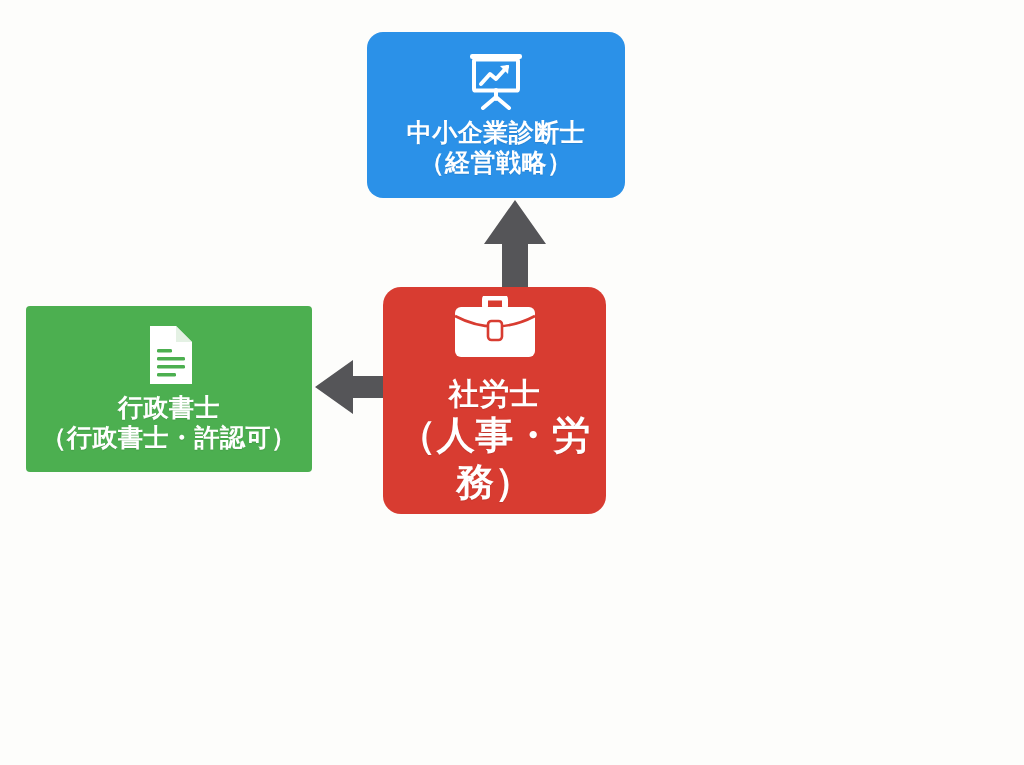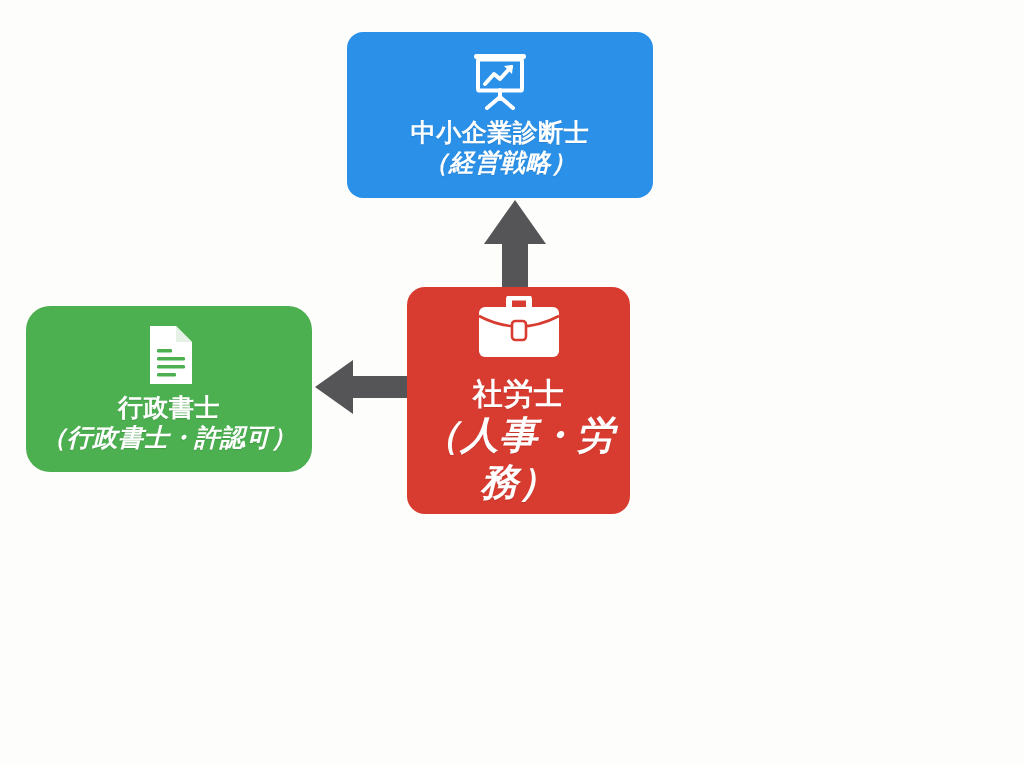--- a/index.html
+++ b/index.html
@@ -42,57 +42,56 @@
     font-weight: 700;
     letter-spacing: 0.5px;
     line-height: 1.22;
     text-shadow: 0 1px 1px rgba(0,0,0,0.10);
   }
   .node-sub {
     font-weight: 700;
     letter-spacing: 0.5px;
     line-height: 1.22;
     text-shadow: 0 1px 1px rgba(0,0,0,0.10);
-    font-style: italic;
   }
 
   
   #node-strategy {
-    left: 347px;
+    left: 367px;
     top: 32px;
-    width: 306px;
+    width: 258px;
     height: 166px;
     background: #2b91e8;
     border-radius: 16px;
   }
   #node-strategy .node-icon { margin-bottom: 8px; }
   #node-strategy .node-label { font-size: 25px; }
   #node-strategy .node-sub   { font-size: 25px; }
 
   
   #node-labor {
-    left: 407px;
+    left: 383px;
     top: 287px;
     width: 223px;
     height: 227px;
     background: #d83c31;
     border-radius: 18px;
   }
   #node-labor .node-icon { margin-bottom: 18px; }
   #node-labor .node-label { font-size: 30px; }
   #node-labor .node-sub   { font-size: 38px; }
 
   
   #node-admin {
     left: 26px;
     top: 306px;
     width: 286px;
     height: 166px;
     background: #4caf50;
-    border-radius: 24px;
+    border-radius: 4px;
   }
   #node-admin .node-icon { margin-bottom: 8px; }
   #node-admin .node-label { font-size: 25px; }
   #node-admin .node-sub   { font-size: 25px; }
 
   
   .arrow {
     position: absolute;
     line-height: 0;
   }

